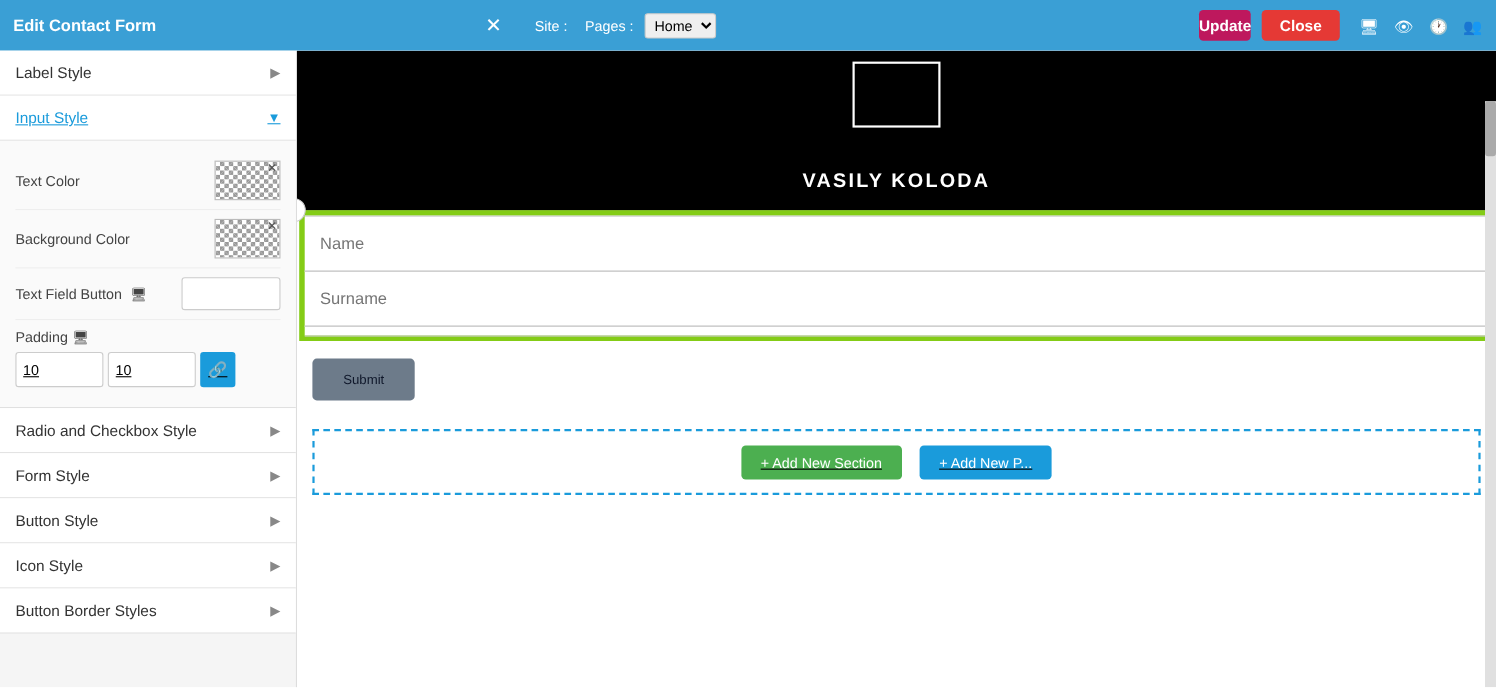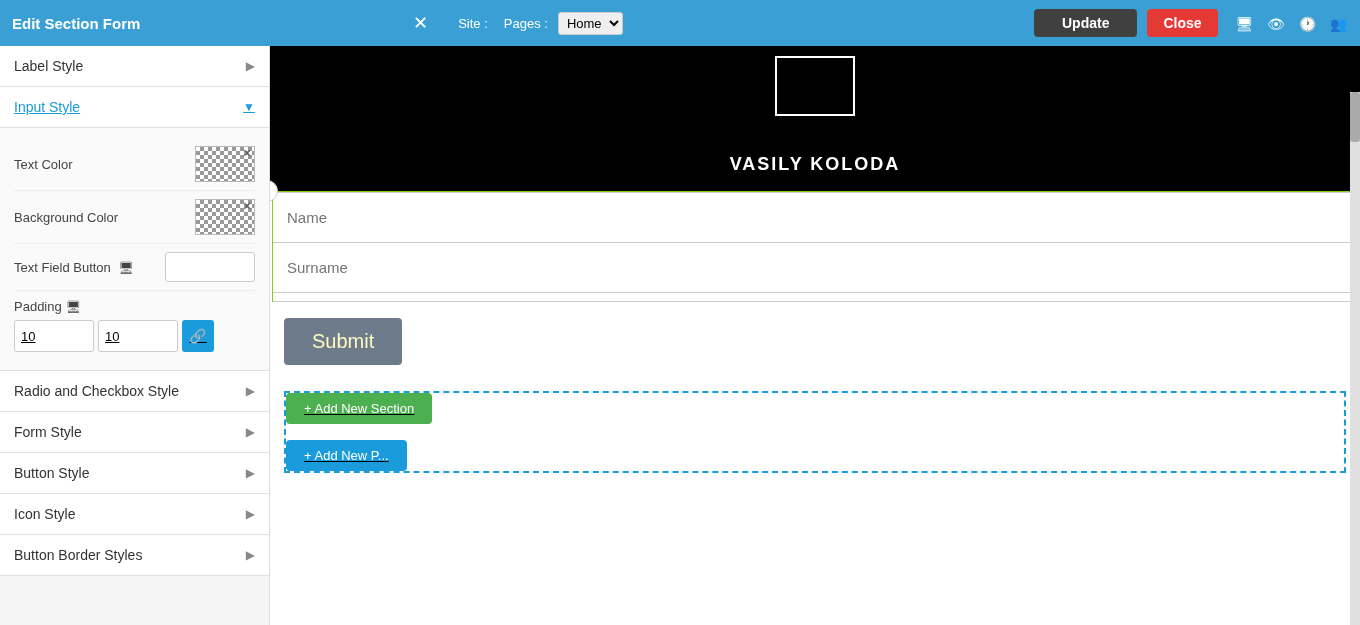--- a/index.html
+++ b/index.html
@@ -37,24 +37,24 @@
       margin-left: 6px;
     }
     .topbar-select {
       font-size: 13px;
       padding: 2px 4px;
       border-radius: 3px;
       border: 1px solid #ccc;
     }
     .topbar-spacer { flex: 1; }
     .btn-update {
-      background: #404040;
-      color: white;
-      border: none;
-      padding: 6px 28px;
+      background: #be185d;
+      color: white;
+      border: none;
+      padding: 6px 0;
       border-radius: 4px;
       font-size: 14px;
       cursor: pointer;
       font-weight: bold;
     }
     .btn-close {
       background: #e53935;
       color: white;
       border: none;
       padding: 6px 16px;
@@ -259,37 +259,36 @@
       font-size: 15px;
       color: #333;
       background: transparent;
     }
 
     .form-submit-area {
       padding: 16px 14px;
     }
     .submit-btn {
       background: #6d7b8a;
-      color: #fef9c3;
+      color: #0f172a;
       border: none;
       padding: 12px 28px;
-      font-size: 20px;
+      font-size: 12px;
       border-radius: 4px;
       cursor: pointer;
     }
 
     .canvas-bottom {
       border: 2px dashed #1a9bdb;
       margin: 10px 14px;
       min-height: 60px;
       display: flex;
-      align-items: flex-start;
+      align-items: center;
       justify-content: center;
       gap: 16px;
-      flex-direction: column;
     }
 
     .add-btn {
       background: #1a9bdb;
       color: white;
       border: none;
       padding: 8px 18px;
       border-radius: 4px;
       cursor: pointer;
       font-size: 13px;
@@ -350,21 +349,21 @@
 
     .monitor-icon::before { content: '🖥'; font-size: 14px; }
     .eye-icon::before { content: '👁'; font-size: 14px; }
     .history-icon::before { content: '🕐'; font-size: 14px; }
     .people-icon::before { content: '👥'; font-size: 14px; }
   </style>
 </head>
 <body>
 
 <div class="topbar">
-  <span class="topbar-title">Edit Section Form</span>
+  <span class="topbar-title">Edit Contact Form</span>
   <span class="topbar-close-x">✕</span>
   <span class="topbar-site">Site :</span>
   <span class="topbar-pages">Pages :</span>
   <select class="topbar-select">
     <option>Home</option>
   </select>
   <div class="topbar-spacer"></div>
   <button class="btn-update">Update</button>
   <button class="btn-close">Close</button>
   <div class="topbar-icons">
@@ -459,21 +458,21 @@
     <div class="canvas-top">
       <div class="canvas-box"></div>
       <span class="canvas-name">VASILY KOLODA</span>
     </div>
 
     <div style="position:relative;">
       <div class="collapse-btn">‹</div>
     </div>
 
     <div class="right-area-scroll">
-      <div style="border: 1px solid #84cc16; margin: 0 2px;">
+      <div style="border: 5px solid #84cc16; margin: 0 2px;">
 
         <div class="form-field">
           <input class="form-input" type="text" placeholder="Name" style="">
         </div>
 
         <div class="form-field">
           <input class="form-input" type="text" placeholder="Surname" style="">
         </div>
 
         <div class="form-field" style="height: 10px;"></div>

